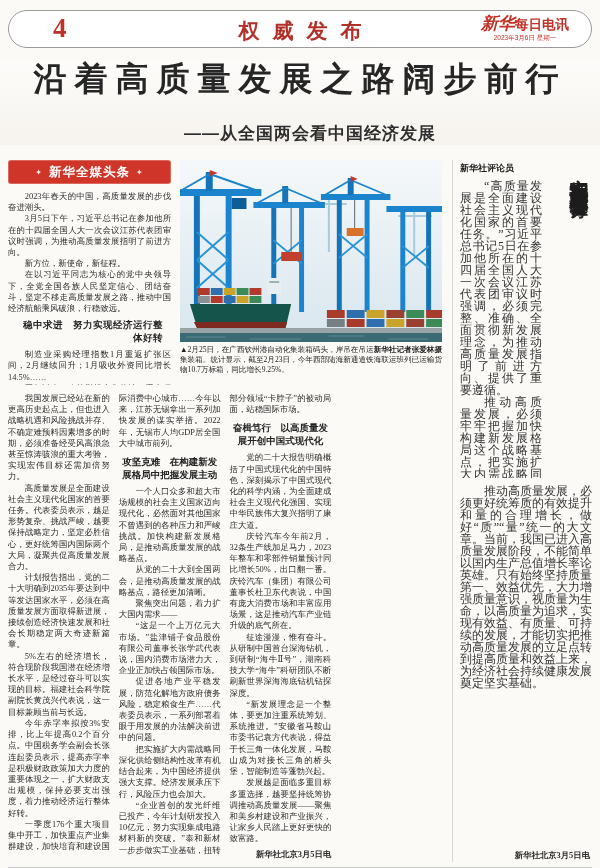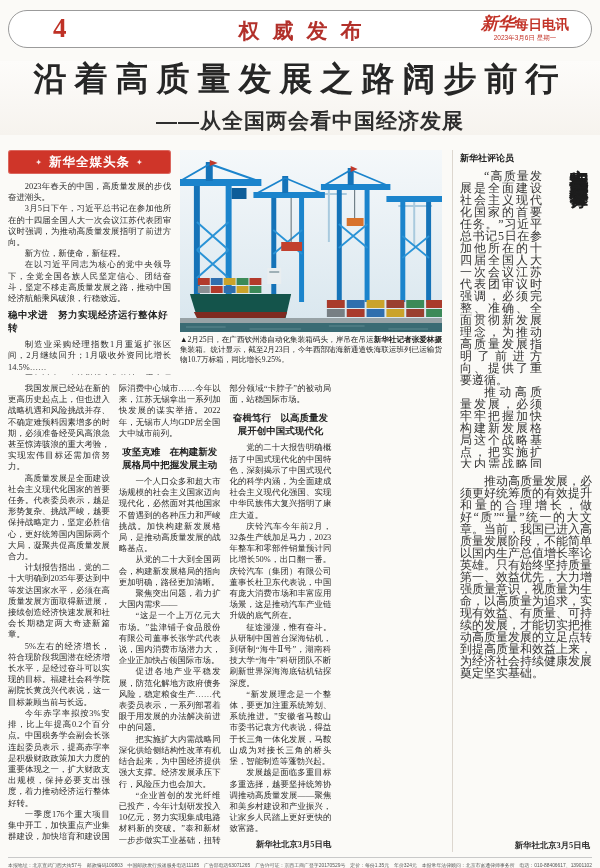--- a/index.html
+++ b/index.html
@@ -12,31 +12,31 @@
   .section-title{position:absolute;left:50%;top:6px;transform:translateX(-50%);font-size:21px;font-weight:700;color:#b2302a;letter-spacing:13px;text-indent:13px;white-space:nowrap;}
   .masthead-box{position:absolute;right:22px;top:4px;text-align:center;line-height:1;}
   .masthead{color:#c23227;white-space:nowrap;}
   .masthead .script{font-style:italic;font-weight:700;font-size:17px;}
   .masthead .rest{font-weight:700;font-size:13.5px;}
   .issue-date{margin-top:3px;font-size:6.5px;color:#c23227;font-family:"Liberation Sans","DejaVu Sans",sans-serif;}
 
   
   .headline-wrap{text-align:center;margin-top:13px;background:linear-gradient(180deg,#fdfcfa, #f6f3ee);}
   h1.main-head{margin:0;font-size:33px;line-height:36px;font-weight:700;color:#262626;letter-spacing:8px;white-space:nowrap;}
-  h2.sub-head{margin:10px 0 0;font-size:21px;font-weight:700;color:#2e2e2e;font-family:"Liberation Sans","DejaVu Sans",sans-serif;letter-spacing:1px;padding-left:20px;}
+  h2.sub-head{margin:25px 0 0;font-size:17px;font-weight:700;color:#2e2e2e;font-family:"Liberation Sans","DejaVu Sans",sans-serif;letter-spacing:1px;padding-left:20px;}
 
   
   .content{margin:15px 8px 0;height:702px;display:flex;gap:10px;overflow:hidden;}
   .main{width:434px;flex:none;display:flex;flex-direction:column;}
   .rowA{display:flex;gap:9px;height:225px;flex:none;}
   .colLeft{width:163px;flex:none;overflow:hidden;}
   .badge{height:24px;margin-bottom:7px;background:#cf3529;color:#fff;border-radius:3px;display:flex;align-items:center;justify-content:center;gap:6px;font-family:"Liberation Sans","DejaVu Sans",sans-serif;font-weight:700;font-size:12.5px;letter-spacing:1px;box-shadow:inset 0 0 0 1px rgba(255,255,255,.25);}
   .badge .orn{font-size:8px;opacity:.9;}
   .colLeft p, .rowB p, .sb-text p, .sb-paras p{margin:0;text-indent:2em;font-size:8.4px;line-height:11.2px;text-align:justify;}
-  h3.crosshead{margin:5px 0 4px;font-size:9.5px;text-align:left;font-weight:700;color:#222;font-family:"Liberation Sans","DejaVu Sans",sans-serif;letter-spacing:.5px;}
+  h3.crosshead{margin:5px 8px 4px;font-size:9.5px;text-align:right;font-weight:700;color:#222;font-family:"Liberation Sans","DejaVu Sans",sans-serif;letter-spacing:.5px;}
   .photo{flex:1;display:flex;flex-direction:column;}
   .photo svg{width:100%;height:182px;display:block;}
   .photo figcaption{margin:3px 0 0;font-size:7.6px;line-height:10px;text-align:justify;color:#222;}
   .photo figcaption b{font-family:"Liberation Sans","DejaVu Sans",sans-serif;font-weight:700;float:right;}
   .rowB{margin-top:8px;flex:1;column-count:4;column-gap:9px;column-fill:auto;overflow:hidden;}
   .rowB h4{margin:6px 0 5px;font-size:9.5px;line-height:13px;text-align:center;font-weight:700;color:#222;font-family:"Liberation Sans","DejaVu Sans",sans-serif;break-inside:avoid;}
   .rowB p.sign{text-indent:0;text-align:right;font-weight:700;margin-top:4px;}
 
   
   .sidebar{flex:1;border-left:1px solid #ddd7cf;padding-left:7px;display:flex;flex-direction:column;overflow:hidden;}
@@ -195,21 +195,21 @@
 
       <div class="rowB">
           <p>我国发展已经站在新的更高历史起点上，但也进入战略机遇和风险挑战并存、不确定难预料因素增多的时期，必须准备经受风高浪急甚至惊涛骇浪的重大考验，实现宏伟目标还需加倍努力。</p>
           <p>高质量发展是全面建设社会主义现代化国家的首要任务。代表委员表示，越是形势复杂、挑战严峻，越要保持战略定力，坚定必胜信心，更好统筹国内国际两个大局，凝聚共促高质量发展合力。</p>
           <p>计划报告指出，党的二十大明确到2035年要达到中等发达国家水平，必须在高质量发展方面取得新进展，接续创造经济快速发展和社会长期稳定两大奇迹新篇章。</p>
           <p>5%左右的经济增长，符合现阶段我国潜在经济增长水平，是经过奋斗可以实现的目标。福建社会科学院副院长黄茂兴代表说，这一目标兼顾当前与长远。</p>
           <p>今年赤字率拟按3%安排，比上年提高0.2个百分点。中国税务学会副会长张连起委员表示，提高赤字率是积极财政政策加大力度的重要体现之一，扩大财政支出规模，保持必要支出强度，着力推动经济运行整体好转。</p>
           <p>一季度176个重大项目集中开工，加快重点产业集群建设，加快培育和建设国际消费中心城市……今年以来，江苏无锡拿出一系列加快发展的谋实举措。2022年，无锡市人均GDP居全国大中城市前列。</p>
           <h4>攻坚克难　在构建新发展格局中把握发展主动</h4>
           <p>一个人口众多和超大市场规模的社会主义国家迈向现代化，必然面对其他国家不曾遇到的各种压力和严峻挑战。加快构建新发展格局，是推动高质量发展的战略基点。</p>
-          <p>从党的二十大到全国两会，构建新发展格局的指向更加明确，路径更加清晰。</p>
+          <p>从党的二十大到全国两会，是推动高质量发展的战略基点，路径更加清晰。</p>
           <p>聚焦突出问题，着力扩大国内需求——</p>
           <p>“这是一个上万亿元大市场。”盐津铺子食品股份有限公司董事长张学武代表说，国内消费市场潜力大，企业正加快占领国际市场。</p>
           <p>促进各地产业平稳发展，防范化解地方政府债务风险，稳定粮食生产……代表委员表示，一系列部署着眼于用发展的办法解决前进中的问题。</p>
           <p>把实施扩大内需战略同深化供给侧结构性改革有机结合起来，为中国经济提供强大支撑。经济发展承压下行，风险压力也会加大。</p>
           <p>“企业首创的发光纤维已投产，今年计划研发投入10亿元，努力实现集成电路材料新的突破。”泰和新材一步步做实工业基础，扭转部分领域“卡脖子”的被动局面，站稳国际市场。</p>
           <h4>奋楫笃行　以高质量发展开创中国式现代化</h4>
           <p>党的二十大报告明确概括了中国式现代化的中国特色，深刻揭示了中国式现代化的科学内涵，为全面建成社会主义现代化强国、实现中华民族伟大复兴指明了康庄大道。</p>
           <p>庆铃汽车今年前2月，32条生产线加足马力，2023年整车和零部件销量预计同比增长50%，出口翻一番。庆铃汽车（集团）有限公司董事长杜卫东代表说，中国有庞大消费市场和丰富应用场景，这是推动汽车产业链升级的底气所在。</p>
           <p>征途漫漫，惟有奋斗。从研制中国首台深海钻机，到研制“海牛Ⅱ号”，湖南科技大学“海牛”科研团队不断刷新世界深海海底钻机钻探深度。</p>
           <p>“新发展理念是一个整体，要更加注重系统筹划、系统推进。”安徽省马鞍山市委书记袁方代表说，得益于长三角一体化发展，马鞍山成为对接长三角的桥头堡，智能制造等蓬勃兴起。</p>

